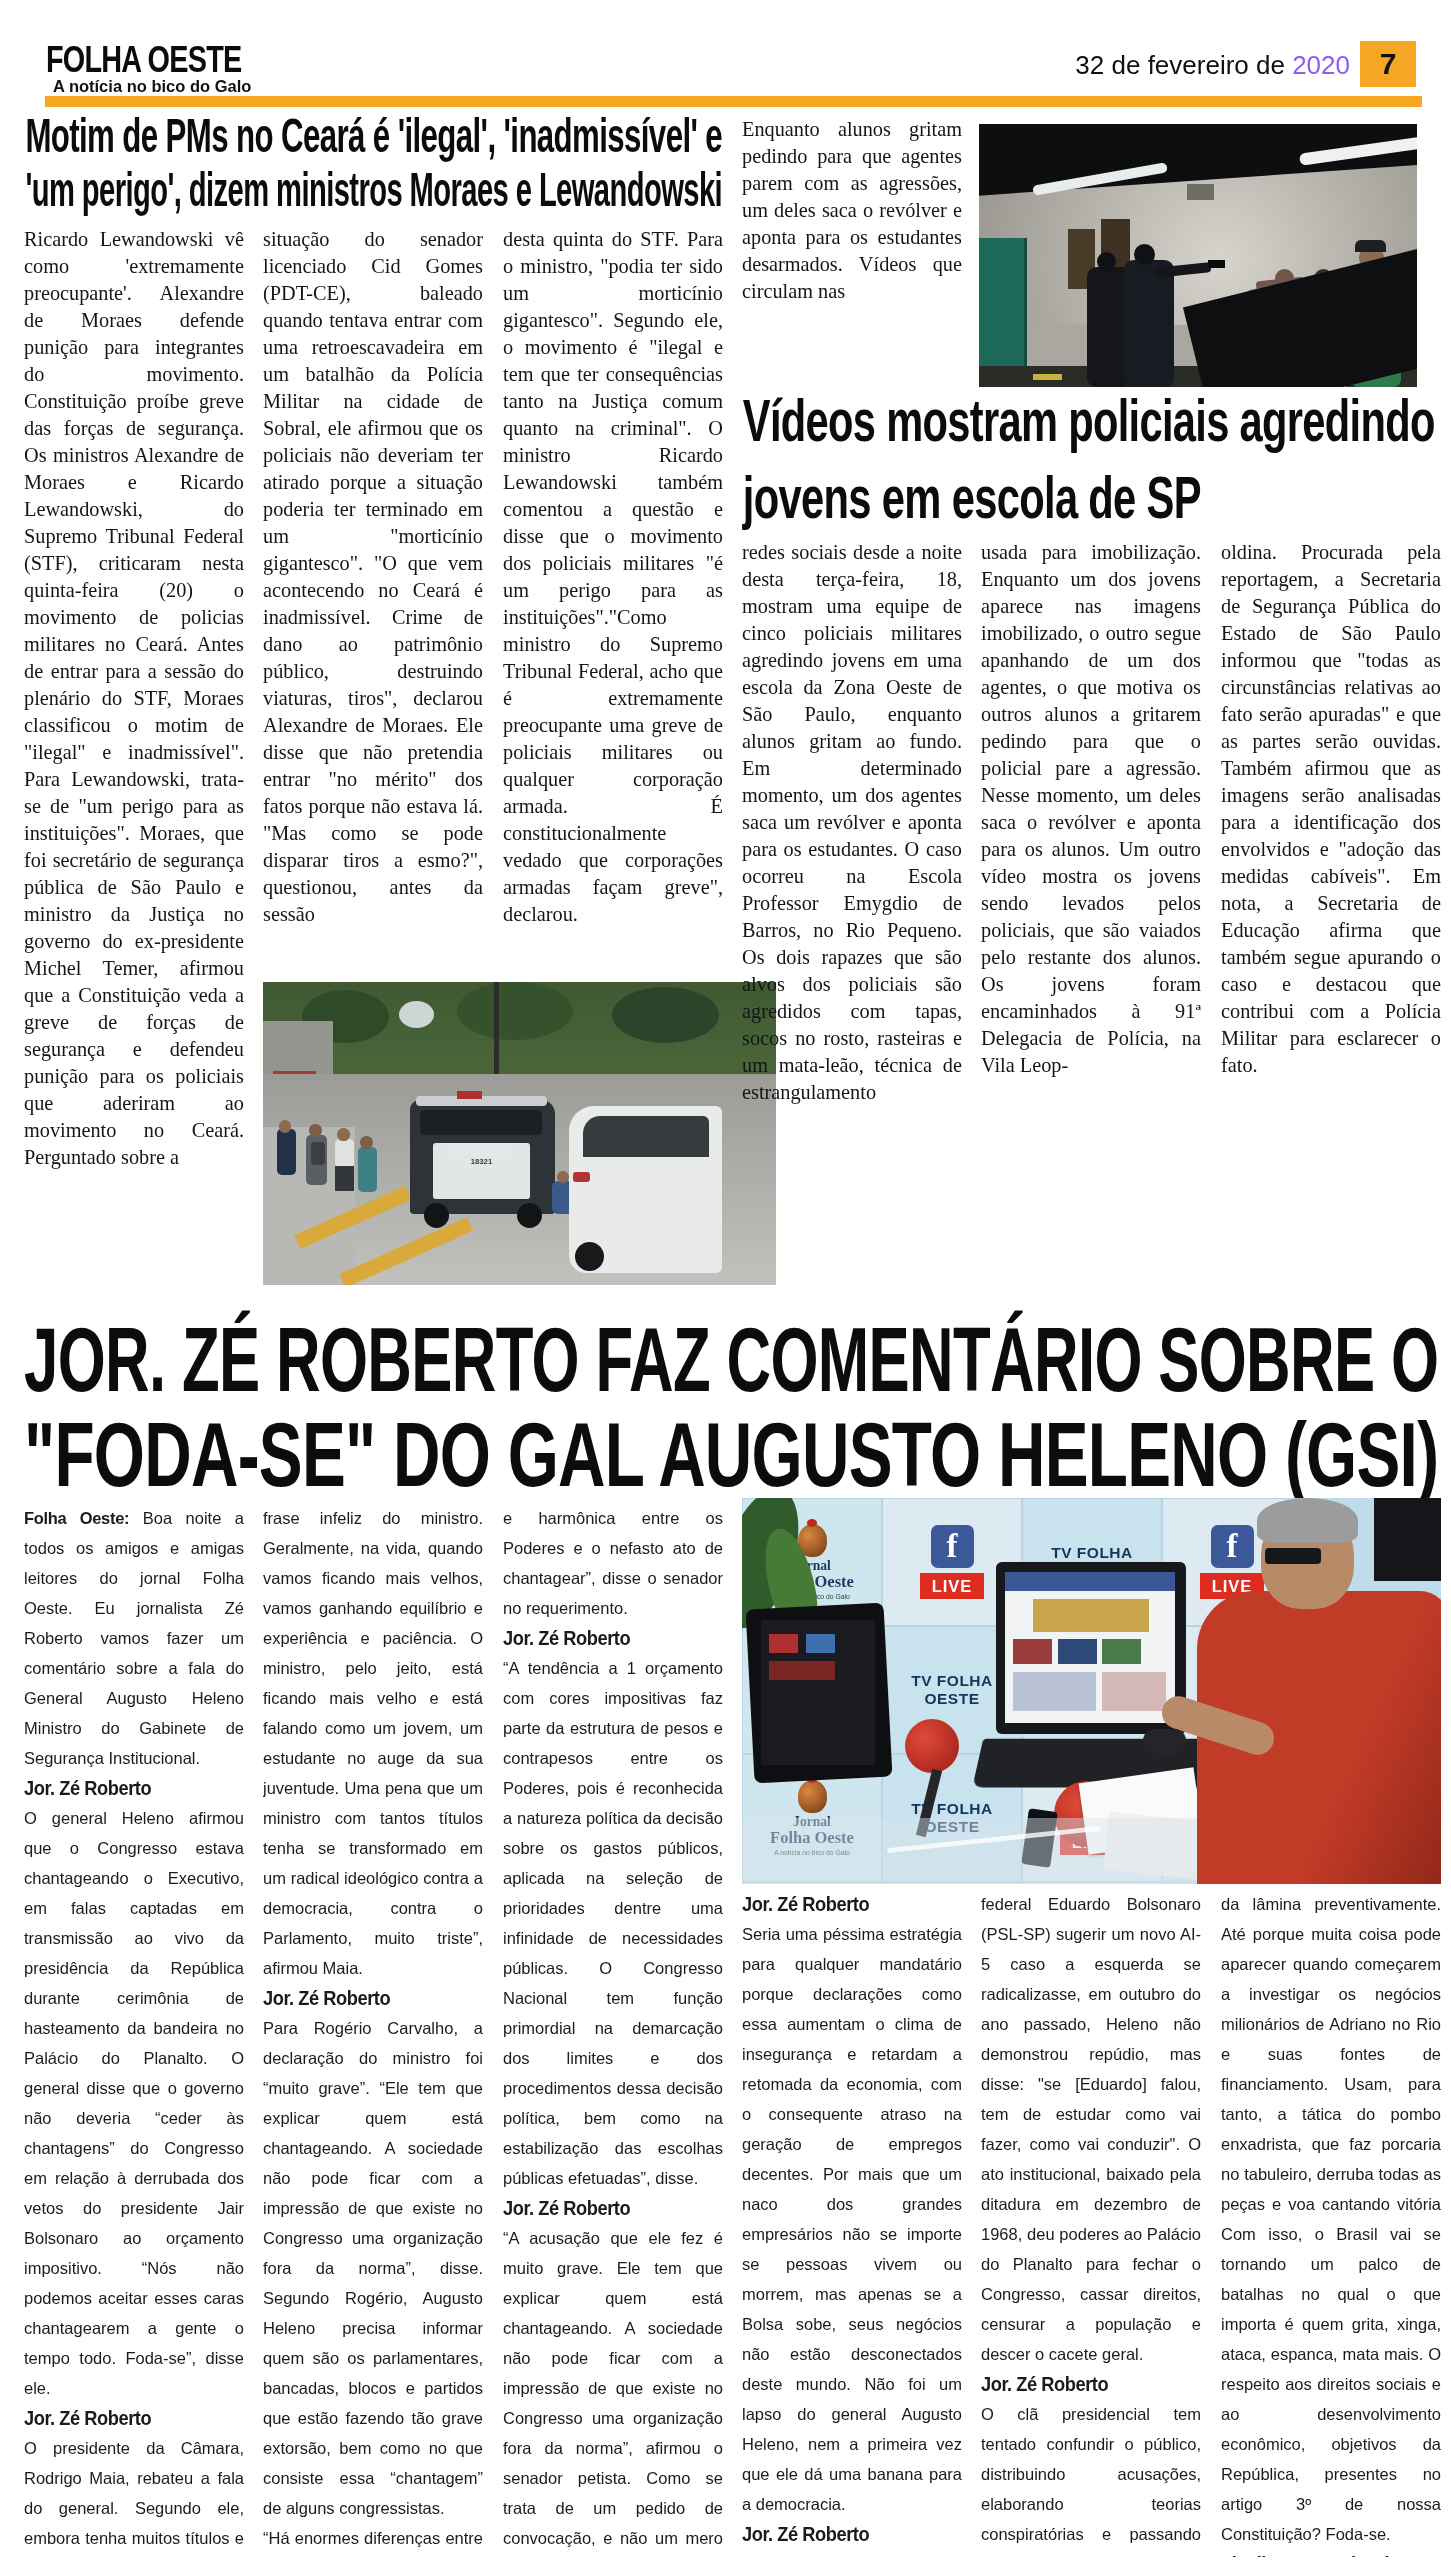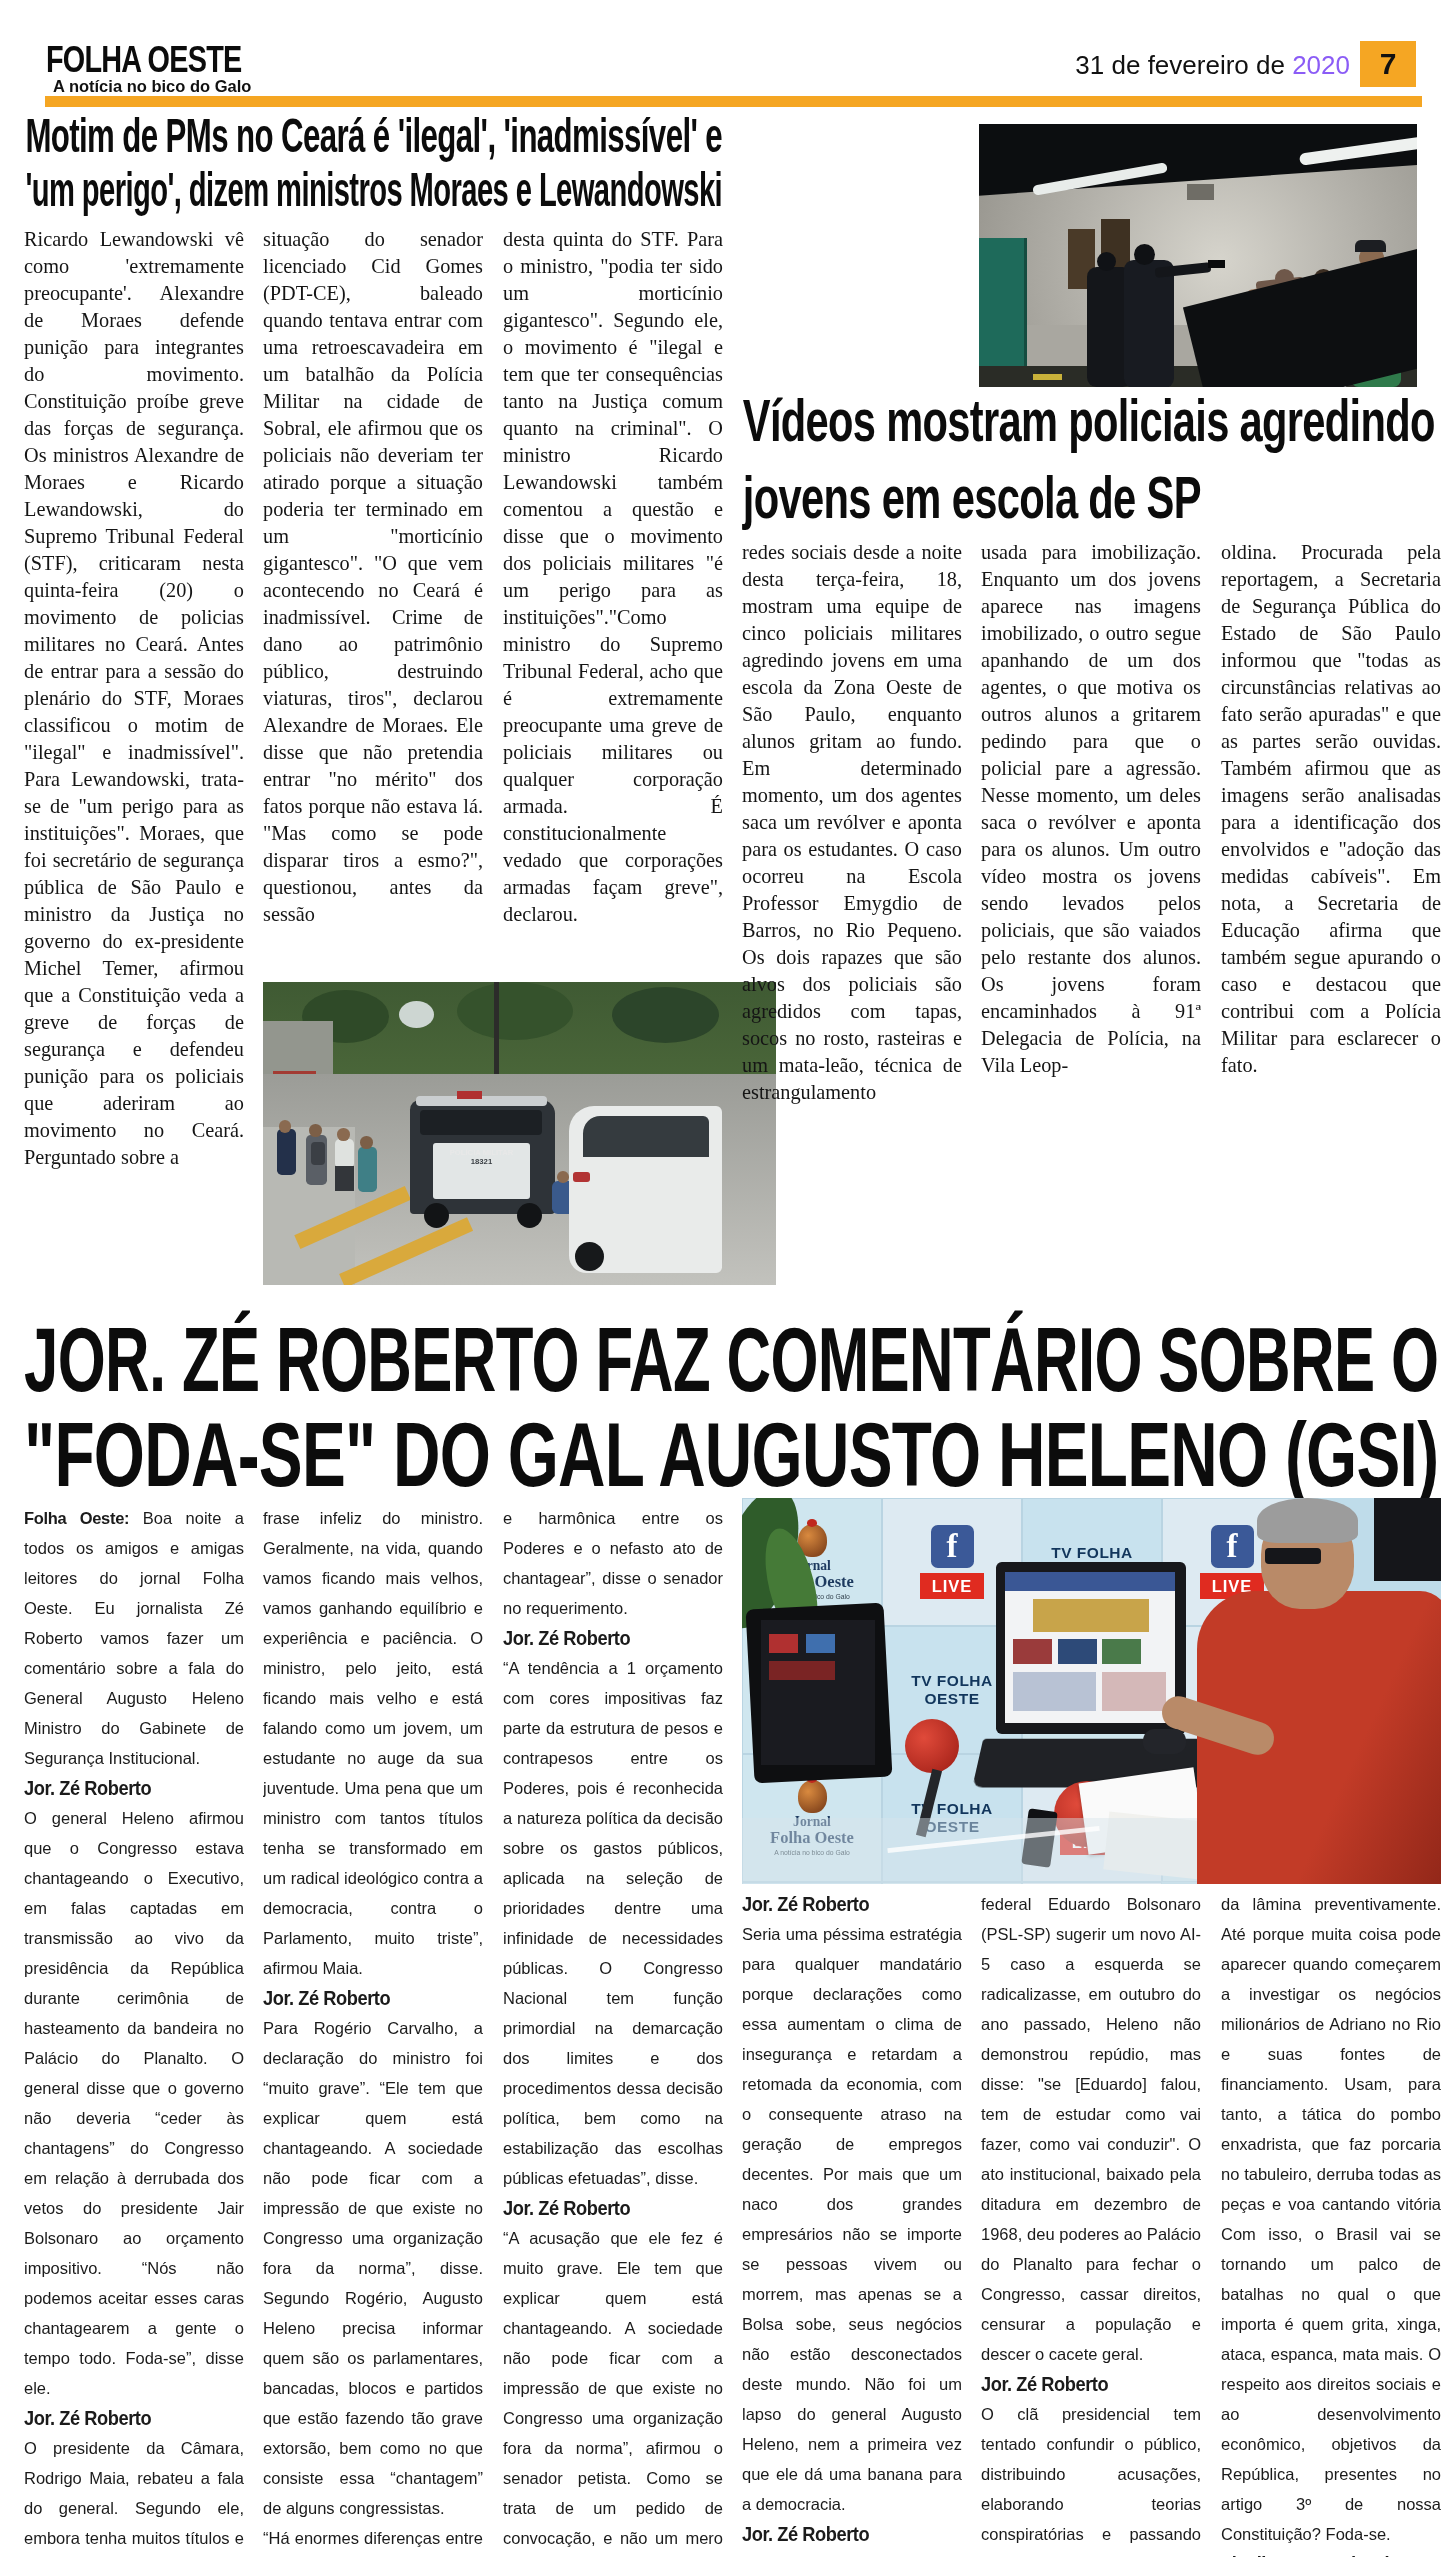--- a/index.html
+++ b/index.html
@@ -54,21 +54,21 @@
 </style>
 </head>
 <body>
 
 <div id="page">
 
   <svg class="hl" style="left:46px;top:37px;" width="208" height="45" viewBox="0 0 215 46">
     <text x="0" y="36" font-size="38" textLength="202" lengthAdjust="spacingAndGlyphs" class="hltext">FOLHA OESTE</text>
   </svg>
   <div class="tagline">A notícia no bico do Galo</div>
-  <div class="dateline"><span>31 de fevereiro de </span><span class="yr">2020</span></div>
+  <div class="dateline"><span>32 de fevereiro de </span><span class="yr">2020</span></div>
   <div class="pagebox">
       <span>7</span>
     </div>
   <div class="orangebar"></div>
 
   <svg class="hl" style="left:24px;top:110px;" width="712" height="110" viewBox="0 0 735 114">
     <text x="0" y="44" font-size="50" textLength="722" lengthAdjust="spacingAndGlyphs" class="hltext">Motim de PMs no Ceará é 'ilegal', 'inadmissível' e</text>
     <text x="0" y="100" font-size="50" textLength="722" lengthAdjust="spacingAndGlyphs" class="hltext">'um perigo', dizem ministros Moraes e Lewandowski</text>
   </svg>
   <div class="serifcol" style="left:24px;top:226px;height:1089px;">Ricardo Lewandowski vê como 'extremamente preocupante'. Alexandre de Moraes defende punição para integrantes do movimento. Constituição proíbe greve das forças de segurança. Os ministros Alexandre de Moraes e Ricardo Lewandowski, do Supremo Tribunal Federal (STF), criticaram nesta quinta-feira (20) o movimento de policias militares no Ceará. Antes de entrar para a sessão do plenário do STF, Moraes classificou o motim de "ilegal" e inadmissível". Para Lewandowski, trata-se de "um perigo para as instituições". Moraes, que foi secretário de segurança pública de São Paulo e ministro da Justiça no governo do ex-presidente Michel Temer, afirmou que a Constituição veda a greve de forças de segurança e defendeu punição para os policiais que aderiram ao movimento no Ceará. Perguntado sobre a</div>
@@ -113,20 +113,21 @@
     <div class="ph" style="left:289px;top:199px;width:25px;height:33px;border-radius:5.8px;background:#3a5a8c;"></div>
     <div class="ph" style="left:294px;top:189px;width:11.6px;height:11.6px;border-radius:50%;background:#8a6a50;"></div>
     <div class="ph" style="left:320px;top:153px;width:39px;height:39px;border-radius:7.7px;background:#23262a;"></div>
 
     <div class="ph" style="left:306px;top:124px;width:153px;height:167px;border-radius:25px 5.8px 5.8px 17.4px;background:#e9ebea;"></div>
     <div class="ph" style="left:320px;top:134px;width:126px;height:41px;border-radius:17.4px 5.8px 0 0;background:#353b3f;"></div>
     <div class="ph" style="left:310px;top:190px;width:17.4px;height:9.7px;border-radius:2.9px;background:#b23434;"></div>
     <div class="ph" style="left:312px;top:260px;width:29px;height:29px;border-radius:50%;background:#17191b;"></div>
   </div>
 
+  <div class="serifcol" style="left:742px;top:116px;height:254px;">Enquanto alunos gritam pedindo para que agentes parem com as agressões, um deles saca o revólver e aponta para os estudantes desarmados. Vídeos que circulam nas</div>
 
   <div class="photo" id="photo-police" style="left:979px;top:124px;width:438px;height:263px;">
     <div class="ph" style="left:0;top:41px;width:100%;height:160px;background:radial-gradient(circle at 55% 60%,#d6d4cc 0%,#b3b1aa 55%,#98968f 100%);"></div>
     <div class="ph" style="left:-9.7px;top:-33px;width:465px;height:89px;background:#0c0e10;transform:rotate(-4deg);"></div>
     <div class="ph" style="left:53px;top:50px;width:136px;height:9.7px;border-radius:4.8px;background:#e8ecea;transform:rotate(-10deg);"></div>
     <div class="ph" style="left:320px;top:19.4px;width:155px;height:11.6px;border-radius:5.8px;background:#eef1ef;transform:rotate(-8deg);"></div>
     <div class="ph" style="left:208px;top:60px;width:27px;height:15.5px;background:#6f6d66;"></div>
     <div class="ph" style="left:0;top:114px;width:45px;height:131px;background:#1e6a5a;border-right:3.9px solid #154c40;"></div>
     <div class="ph" style="left:89px;top:105px;width:27px;height:60px;background:#4a3a28;"></div>
     <div class="ph" style="left:122px;top:95px;width:29px;height:70px;background:#3e3122;"></div>

